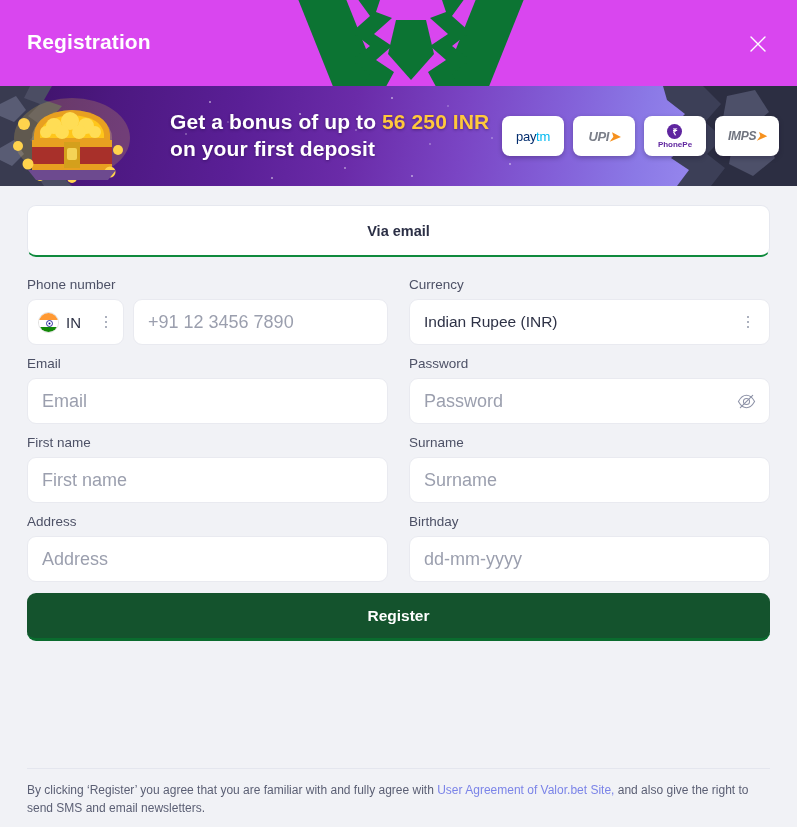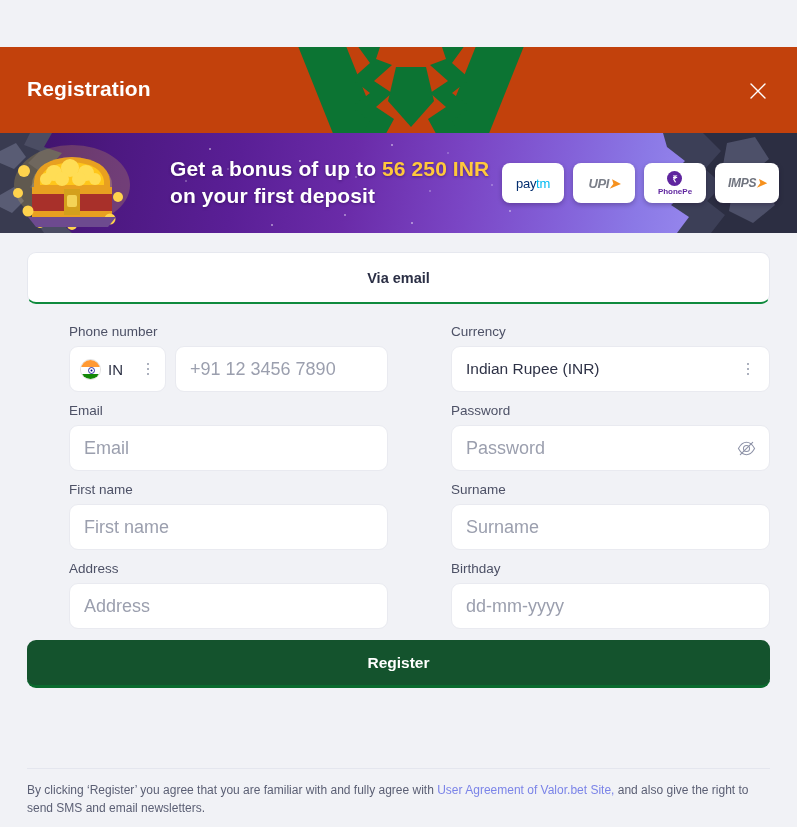--- a/index.html
+++ b/index.html
@@ -21,25 +21,24 @@
     height: 827px;
     position: relative;
     display: flex;
     flex-direction: column;
     background: #f1f2f6;
   }
 
   
   .header {
     height: 86px;
-    background: #c2410c;
+    background: #d946ef;
     position: relative;
     overflow: hidden;
     flex: 0 0 86px;
-    margin-top: 47px;
   }
   .header-watermark {
     position: absolute;
     left: 296px;
     top: -6px;
     width: 230px;
     height: 100px;
     opacity: 1;
   }
   .header-title {
@@ -171,21 +170,21 @@
     font-weight: bold;
     color: #2b2f45;
     cursor: pointer;
   }
 
   .row {
     display: flex;
     gap: 21px;
     margin-bottom: 11px;
   }
-  .col { flex: 1 1 0; min-width: 0; margin-left: 42px; }
+  .col { flex: 1 1 0; min-width: 0; }
 
   .field-label {
     font-size: 13.5px;
     color: #4d5166;
     margin-bottom: 7px;
     display: block;
   }
 
   .input {
     height: 46px;

